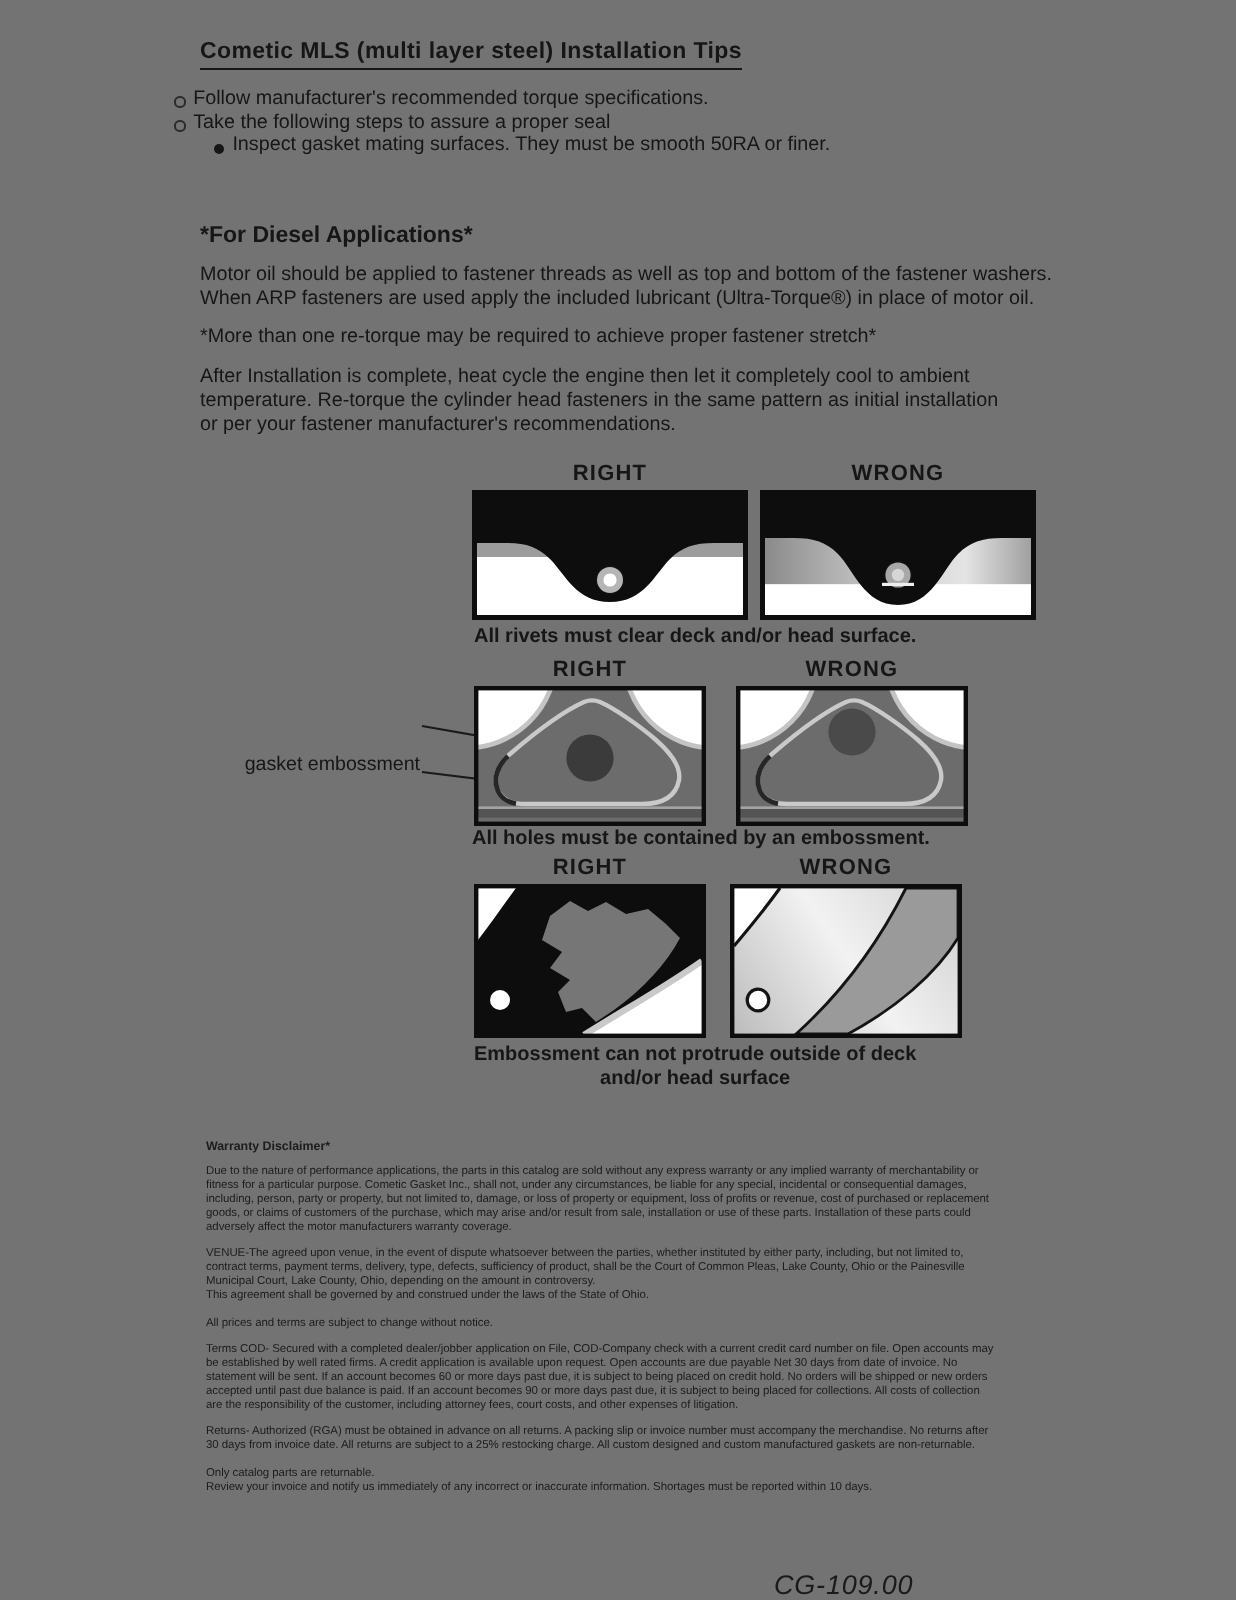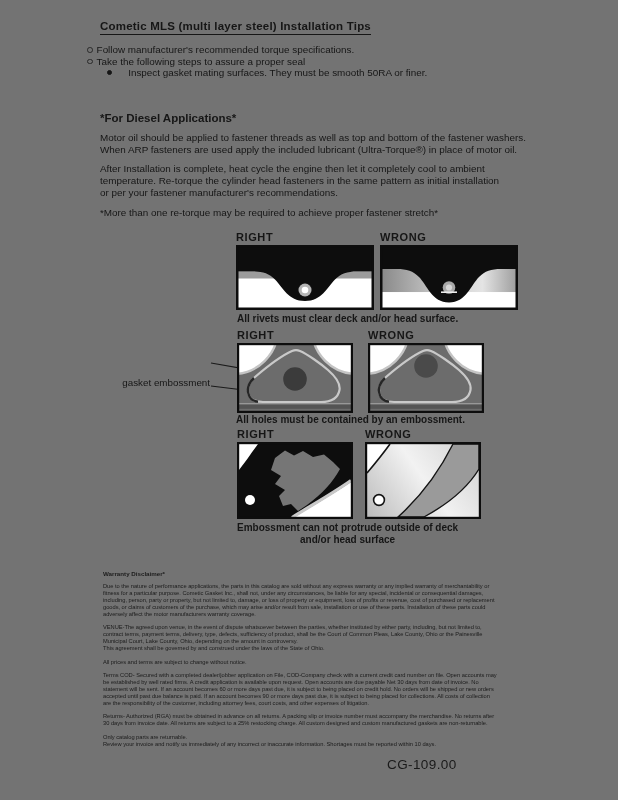--- a/index.html
+++ b/index.html
@@ -5,48 +5,48 @@
   html,body{margin:0;padding:0;}
   body{background:#e8e8e8;font-family:"Liberation Sans","DejaVu Sans",sans-serif;-webkit-font-smoothing:antialiased;}
   .page{position:relative;width:618px;height:800px;background:#737373;margin:0 auto;overflow:hidden;color:#161616;}
 
   
   .doc-title{position:absolute;left:100px;top:20px;font-size:11.5px;font-weight:700;letter-spacing:.2px;
              border-bottom:1.6px solid #161616;padding-bottom:1.5px;white-space:nowrap;}
 
   
   .bullets{position:absolute;left:87px;top:44px;width:450px;font-size:9.9px;line-height:11.5px;}
-  .b-item{display:flex;align-items:flex-start;}
+  .b-item{display:flex;align-items:center;}
   .b-dot{flex:0 0 auto;width:3.6px;height:3.6px;border:1px solid #2a2a2a;border-radius:50%;margin:3px 4px 0 0;}
-  .b-item.sub{margin-left:20px;gap:12px;}
+  .b-item.sub{margin-left:20px;}
   .b-item.sub .b-dot{background:#161616;border-color:#161616;width:3.2px;height:3.2px;}
 
   
   .diesel{position:absolute;left:100px;top:112px;width:438px;}
   .diesel h2{margin:0 0 8px 0;font-size:11.5px;font-weight:700;}
   .diesel p{margin:0 0 8px 0;font-size:9.9px;line-height:11.7px;white-space:pre-line;}
 
   
   .dgrow{position:absolute;display:flex;}
-  .fig{display:flex;flex-direction:column;align-items:flex-start;}
+  .fig{display:flex;flex-direction:column;align-items:center;}
   .fig-label{font-size:11px;font-weight:700;letter-spacing:.6px;line-height:13px;margin-bottom:1px;}
   .caption{position:absolute;font-size:10px;font-weight:700;line-height:12px;white-space:pre-line;}
   svg{display:block;}
 
   
   .anno{position:absolute;left:88px;width:122px;text-align:right;font-size:9.8px;line-height:11.6px;white-space:pre-line;}
   .anno-lines{position:absolute;left:205px;top:358px;}
 
   
   .warranty{position:absolute;left:103px;top:570px;width:417px;color:#1c1c1c;}
   .warranty h3{margin:0 0 6px 0;font-size:6.2px;font-weight:700;}
   .warranty p{margin:0;font-size:5.72px;line-height:6.95px;white-space:pre-line;letter-spacing:-.02px;}
   .warranty p.gap{margin-bottom:6.5px;}
 
-  .page-code{position:absolute;left:387px;top:757px;font-size:13.5px;letter-spacing:.4px;color:#1a1a1a;}
+  .page-code{position:absolute;left:387px;top:785px;font-size:13.5px;letter-spacing:.4px;color:#1a1a1a;font-style:italic;}
 </style>
 </head>
 <body>
 
 <div class="page">
 
   <div class="doc-title">Cometic MLS (multi layer steel) Installation Tips</div>
 
   <div class="bullets">
     <div class="b-item">
@@ -60,24 +60,24 @@
     <div class="b-item sub">
         <span class="b-dot"></span>
         <span>Inspect gasket mating surfaces.  They must be smooth 50RA or finer.</span>
       </div>
   </div>
 
   <div class="diesel">
     <h2>*For Diesel Applications*</h2>
     <p>Motor oil should be applied to fastener threads as well as top and bottom of the fastener washers.
 When ARP fasteners are used apply the included lubricant (Ultra-Torque®) in place of motor oil.</p>
+    <p>*More than one re-torque may be required to achieve proper fastener stretch*</p>
     <p>After Installation is complete, heat cycle the engine then let it completely cool to ambient
 temperature. Re-torque the cylinder head fasteners in the same pattern as initial installation
 or per your fastener manufacturer's recommendations.</p>
-    <p>*More than one re-torque may be required to achieve proper fastener stretch*</p>
   </div>
 
   <div class="dgrow" style="left:236px;top:231px;gap:6px;">
     <div class="fig">
       <div class="fig-label">RIGHT</div>
       <svg width="138" height="65" viewBox="0 0 138 65">
         <rect x="0" y="0" width="138" height="65" fill="#ffffff"></rect>
         <rect x="2" y="26.5" width="134" height="7" fill="#9c9c9c"></rect>
         <path d="M2,2 H136 V26.5 H121 C111,26.5 105,28.5 99,34.5 C91,42.5 86,56 69,56 C52,56 47,42.5 39,34.5 C33,28.5 27,26.5 17,26.5 H2 Z" fill="#0d0d0d"></path>
         <circle cx="69" cy="45" r="7.4" fill="#111111"></circle>

